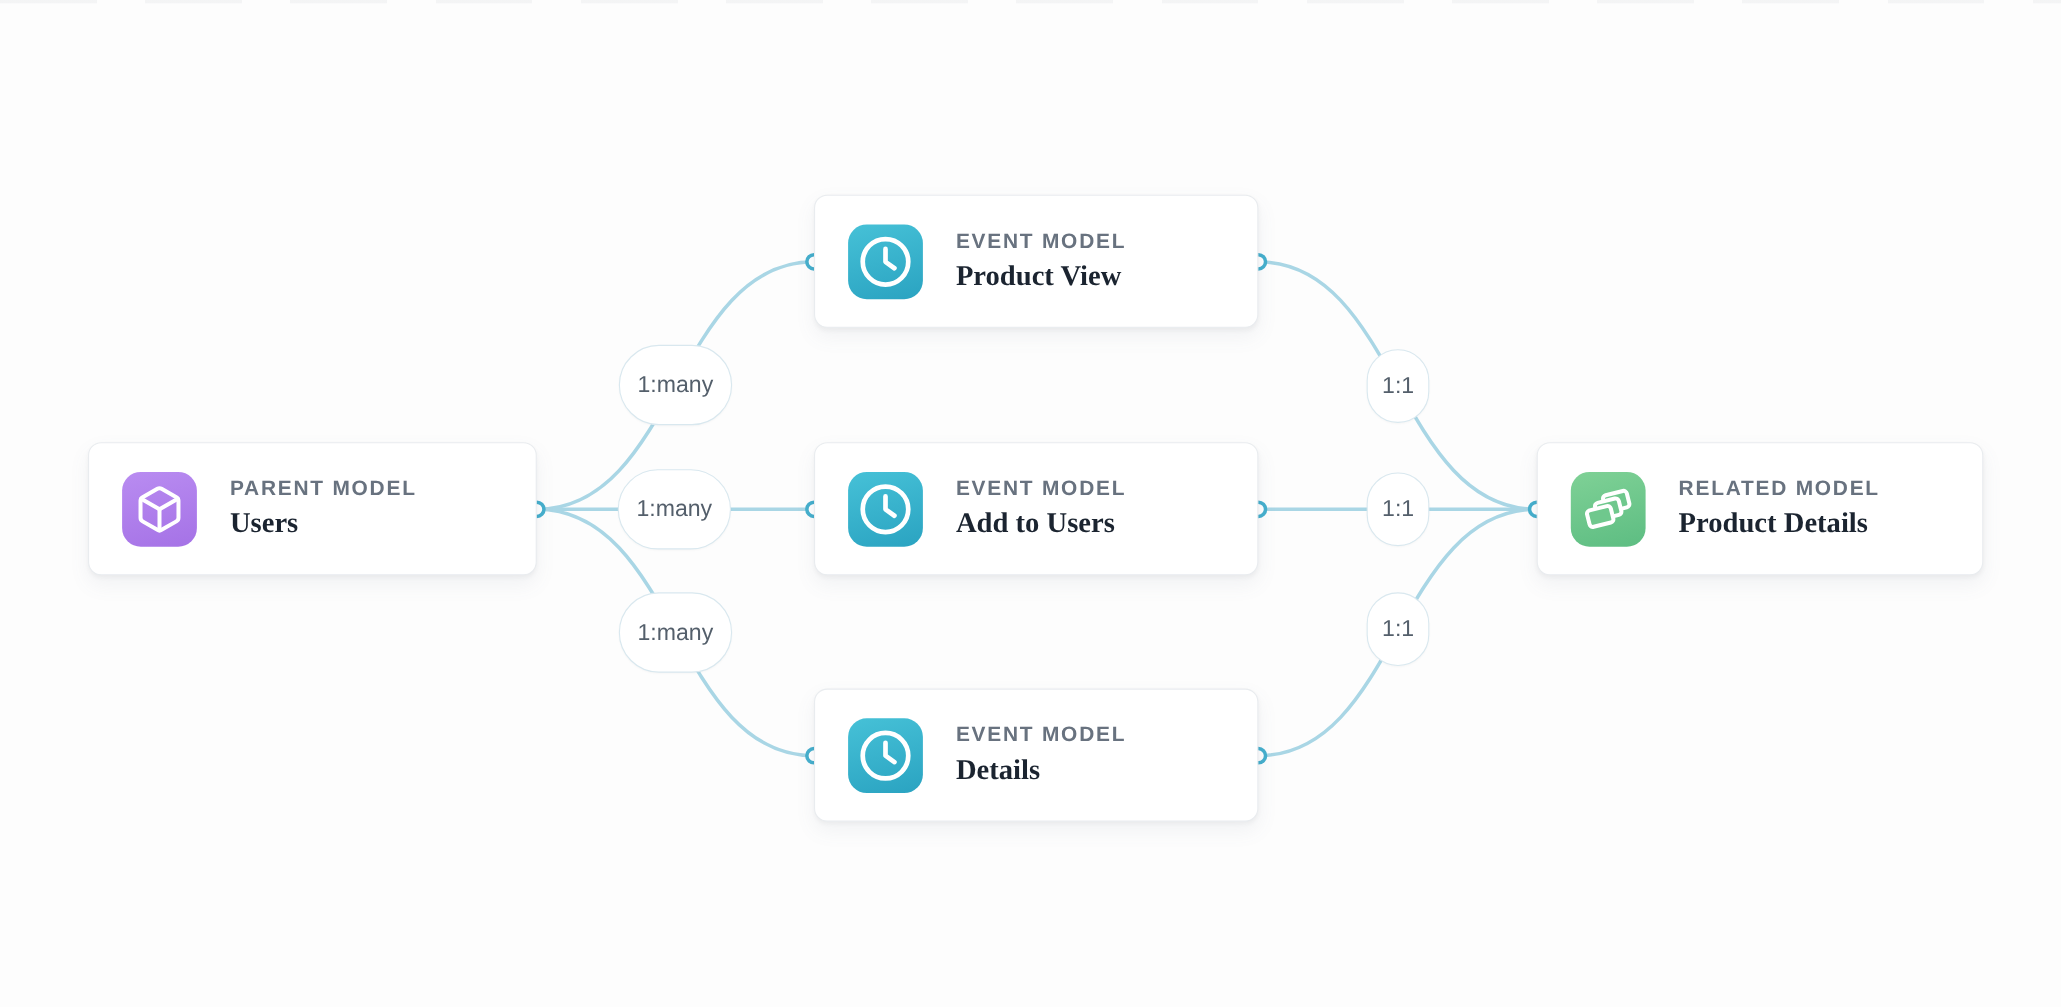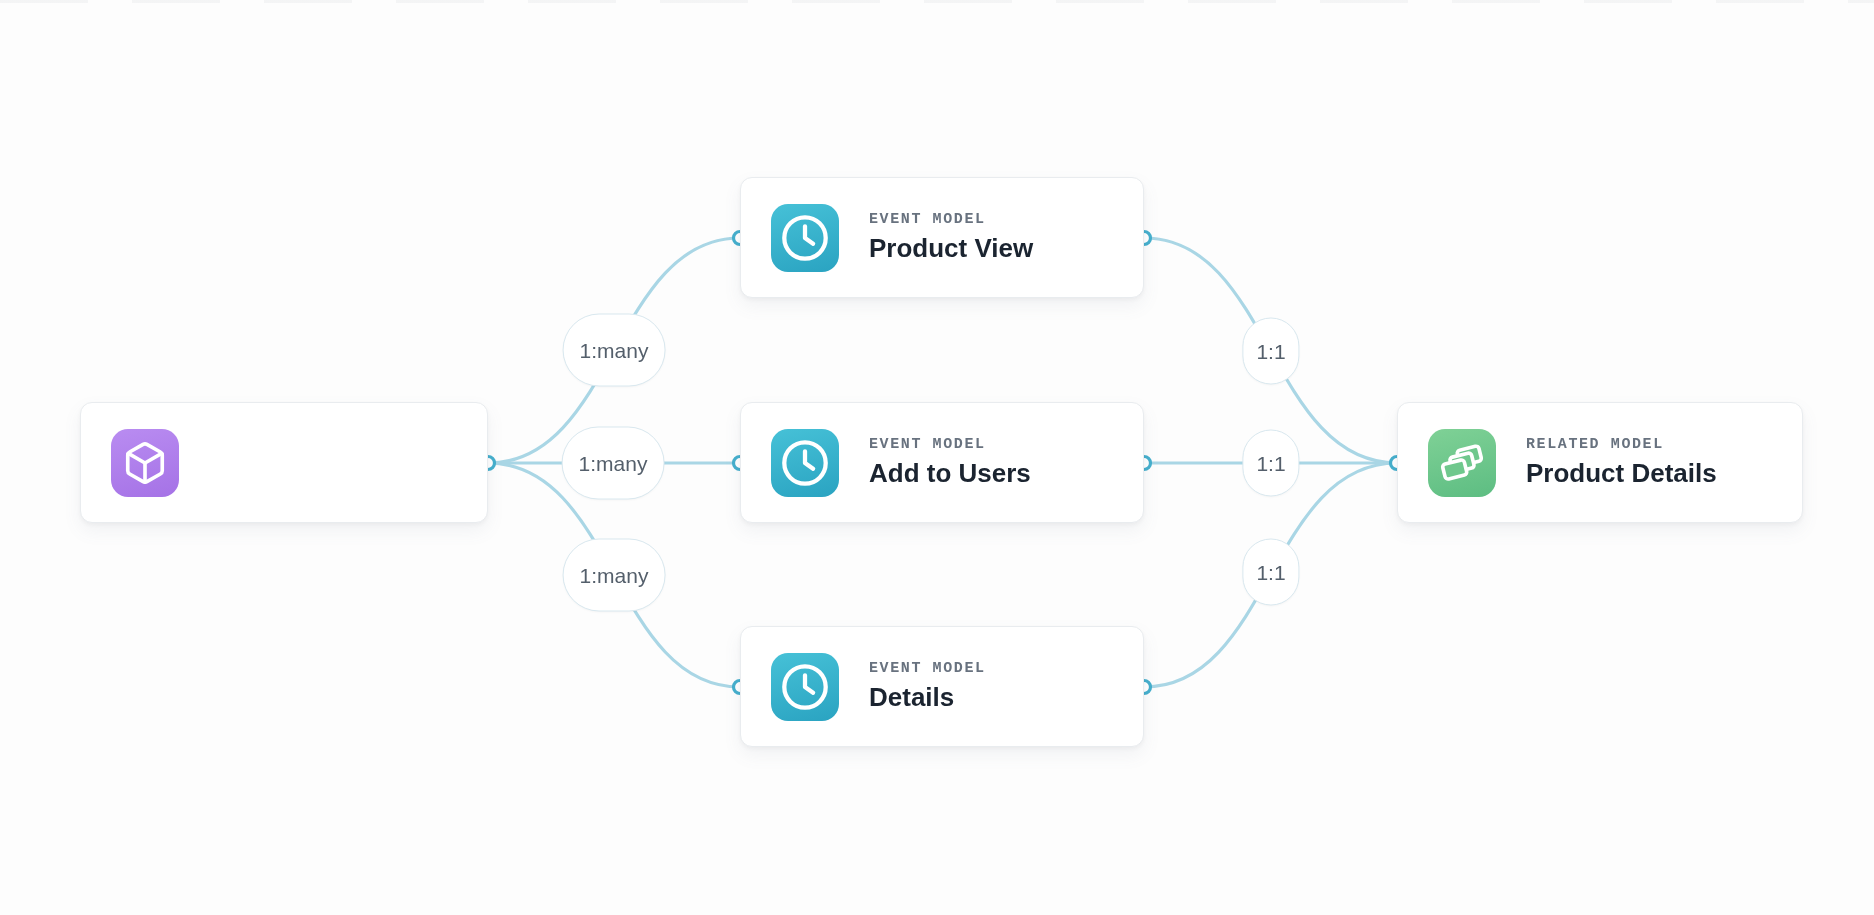--- a/index.html
+++ b/index.html
@@ -30,26 +30,26 @@
     display:flex;align-items:center;justify-content:center;
   }
   .icon-parent{background:linear-gradient(165deg,var(--parent-icon-top,#b98cf1),var(--parent-icon-bottom,#a572e6));}
   .icon-event{background:linear-gradient(165deg,var(--event-icon-top,#46c1d7),var(--event-icon-bottom,#2aa3c1));}
   .icon-related{background:linear-gradient(165deg,var(--related-icon-top,#7fd196),var(--related-icon-bottom,#5dbd82));}
   .node-icon svg{display:block;}
   .glyph{stroke:#fff;stroke-width:1.9;fill:none;stroke-linecap:round;stroke-linejoin:round;}
   .layer-rect{fill:var(--related-icon-fill,#6fc88d);stroke:#fff;stroke-width:1.9;stroke-linejoin:round;}
   .card-text{display:flex;flex-direction:column;justify-content:center;}
   .kind{
-    font-size:15px;font-weight:600;letter-spacing:1.6px;
-    color:var(--kind-text,#68727f);line-height:1.15;font-family:Liberation Mono, monospace;
+    font-size:19px;font-weight:600;letter-spacing:1.6px;
+    color:var(--kind-text,#68727f);line-height:1.15;
   }
   .title{
     font-size:26px;font-weight:700;color:var(--title-text,#1b2430);
-    line-height:1.2;margin-top:4px;
+    line-height:1.2;margin-top:4px;font-family:Liberation Serif, serif;
   }
   .pill{
     position:absolute;transform:translate(-50%,-50%);
     background:#ffffff;border:1.6px solid var(--pill-border,#d9e8ef);
     border-radius:999px;color:var(--pill-text,#545f6b);
     font-size:21px;line-height:1;padding:25px 16px;
     box-shadow:0 1px 2px rgba(0,0,0,.03);white-space:nowrap;
   }
   .pill.small{padding:22px 13px;}
 </style>
@@ -78,20 +78,24 @@
     <circle class="port" cx="1397" cy="463" r="6.5"></circle>
   </svg>
 
   <div class="card" style="left:80px;top:402px;width:408px;height:121px;">
     <div class="node-icon icon-parent">
       <svg width="46" height="46" viewBox="0 0 24 24">
         <path class="glyph" d="M21 8a2 2 0 0 0-1-1.73l-7-4a2 2 0 0 0-2 0l-7 4A2 2 0 0 0 3 8v8a2 2 0 0 0 1 1.73l7 4a2 2 0 0 0 2 0l7-4A2 2 0 0 0 21 16Z"></path>
         <path class="glyph" d="m3.3 7 8.7 5 8.7-5"></path>
         <path class="glyph" d="M12 22V12"></path>
       </svg>
+    </div>
+    <div class="card-text">
+      <div class="kind">PARENT MODEL</div>
+      <div class="title">Users</div>
     </div>
   </div>
 
   <div class="card" style="left:740px;top:177px;width:404px;height:121px;">
     <div class="node-icon icon-event">
       <svg width="54" height="54" viewBox="0 0 24 24">
         <circle class="glyph" cx="12" cy="12" r="9.2"></circle>
         <path class="glyph" d="M12 6.8V12l3.6 2.6"></path>
       </svg>
     </div>

